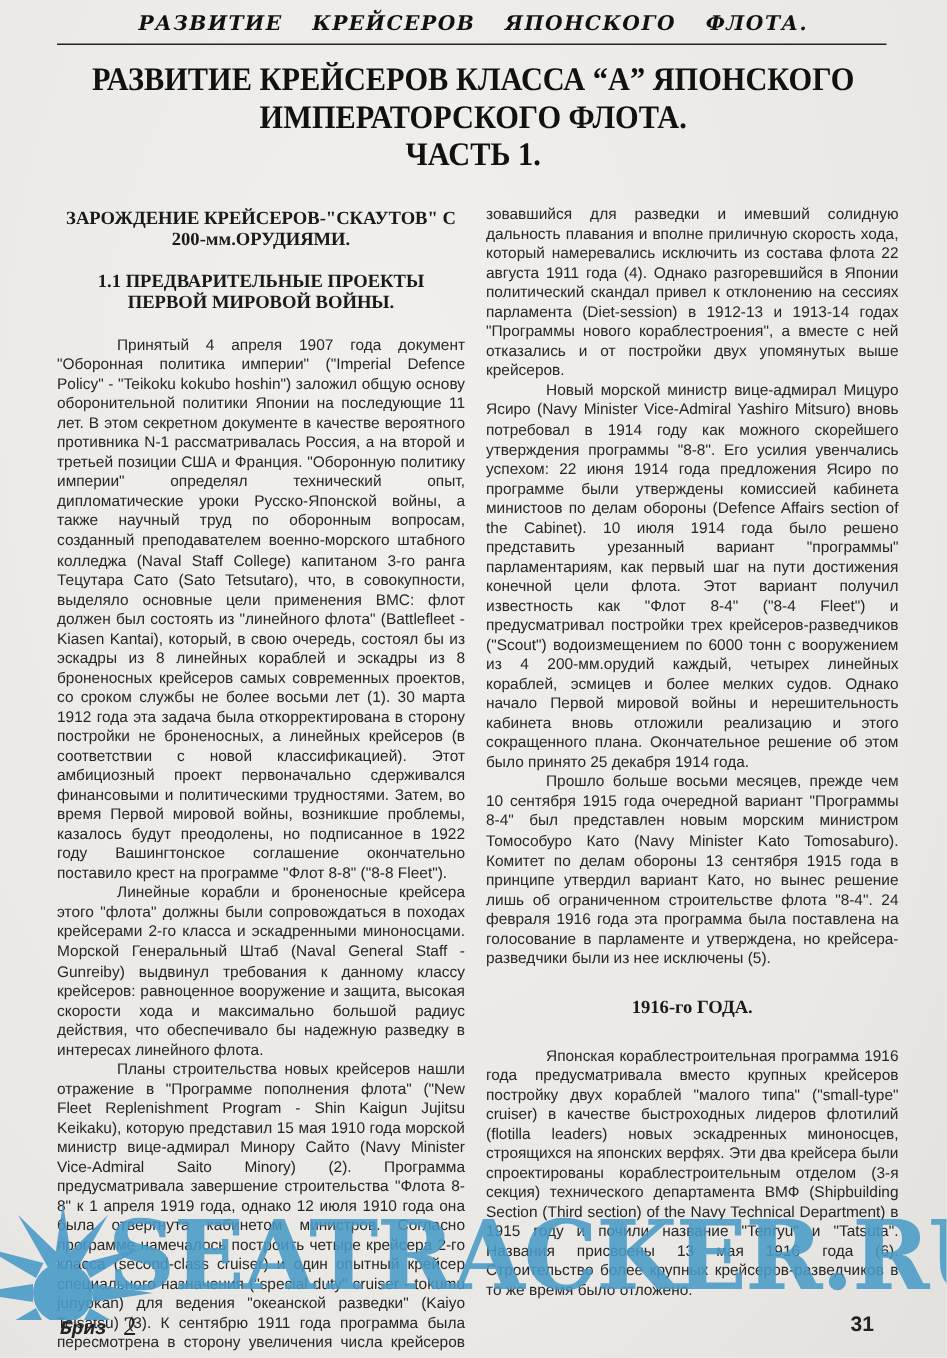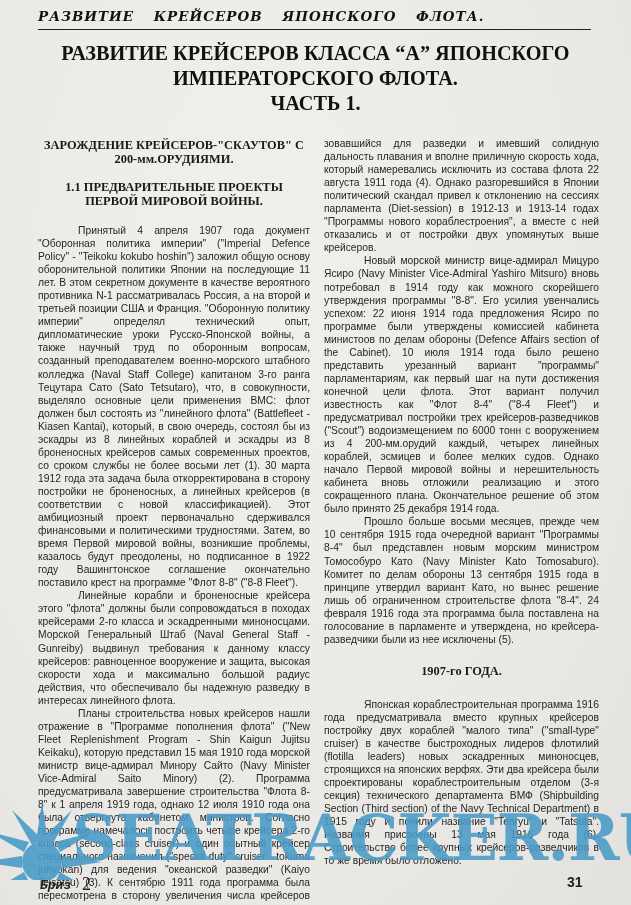--- a/index.html
+++ b/index.html
@@ -8,20 +8,21 @@
     background: #ecebe8;
     font-family: "Liberation Sans", sans-serif;
     color: #1e1e1e;
   }
   .page {
     position: absolute; left: 0; top: 0; width: 631px; height: 905px;
     background: radial-gradient(ellipse at 40% 30%, #f1f0ed 0%, #e9e8e4 70%, #e2e1dd 100%);
   }
   .running-head {
     position: absolute; left: 38px; top: 8px; width: 555px;
+    text-align: center;
     font-family: "DejaVu Serif", serif; font-style: italic; font-weight: bold;
     font-size: 13.5px; letter-spacing: 1px; word-spacing: 14px;
     color: #111;
   }
   .head-rule {
     position: absolute; left: 38px; top: 29px; width: 553px; height: 0;
     border-top: 1.5px solid #222;
   }
   .title-block {
     position: absolute; left: 20px; top: 40px; width: 591px;
@@ -94,21 +95,21 @@
     <p>Принятый 4 апреля 1907 года документ "Оборонная политика империи" ("Imperial Defence Policy" - "Teikoku kokubo hoshin") заложил общую основу оборонительной политики Японии на последующие 11 лет. В этом секретном документе в качестве вероятного противника N-1 рассматривалась Россия, а на второй и третьей позиции США и Франция. "Оборонную политику империи" определял технический опыт, дипломатические уроки Русско-Японской войны, а также научный труд по оборонным вопросам, созданный преподавателем военно-морского штабного колледжа (Naval Staff College) капитаном 3-го ранга Тецутара Сато (Sato Tetsutaro), что, в совокупности, выделяло основные цели применения ВМС: флот должен был состоять из "линейного флота" (Battlefleet - Kiasen Kantai), который, в свою очередь, состоял бы из эскадры из 8 линейных кораблей и эскадры из 8 броненосных крейсеров самых современных проектов, со сроком службы не более восьми лет (1). 30 марта 1912 года эта задача была откорректирована в сторону постройки не броненосных, а линейных крейсеров (в соответствии с новой классификацией). Этот амбициозный проект первоначально сдерживался финансовыми и политическими трудностями. Затем, во время Первой мировой войны, возникшие проблемы, казалось будут преодолены, но подписанное в 1922 году Вашингтонское соглашение окончательно поставило крест на программе "Флот 8-8" ("8-8 Fleet").</p>
     <p>Линейные корабли и броненосные крейсера этого "флота" должны были сопровождаться в походах крейсерами 2-го класса и эскадренными миноносцами. Морской Генеральный Штаб (Naval General Staff - Gunreiby) выдвинул требования к данному классу крейсеров: равноценное вооружение и защита, высокая скорости хода и максимально большой радиус действия, что обеспечивало бы надежную разведку в интересах линейного флота.</p>
     <p>Планы строительства новых крейсеров нашли отражение в "Программе пополнения флота" ("New Fleet Replenishment Program - Shin Kaigun Jujitsu Keikaku), которую представил 15 мая 1910 года морской министр вице-адмирал Минору Сайто (Navy Minister Vice-Admiral Saito Minory) (2). Программа предусматривала завершение строительства "Флота 8-8" к 1 апреля 1919 года, однако 12 июля 1910 года она была отвергнута кабинетом министров. Согласно программе намечалось построить четыре крейсера 2-го класса (second-class cruiser) и один опытный крейсер специального назначения ("special duty" cruiser - tokumu junyokan) для ведения "океанской разведки" (Kaiyo Teisatsu) (3). К сентябрю 1911 года программа была пересмотрена в сторону увеличения числа крейсеров специального назначения до двух единиц, один из которых после вступления в строй должен был заменить вспомогательный крейсер "Anegava", исполь-</p>
   </div>
 
   <div class="col col-right">
     <p class="cont">зовавшийся для разведки и имевший солидную дальность плавания и вполне приличную скорость хода, который намеревались исключить из состава флота 22 августа 1911 года (4). Однако разгоревшийся в Японии политический скандал привел к отклонению на сессиях парламента (Diet-session) в 1912-13 и 1913-14 годах "Программы нового кораблестроения", а вместе с ней отказались и от постройки двух упомянутых выше крейсеров.</p>
     <p>Новый морской министр вице-адмирал Мицуро Ясиро (Navy Minister Vice-Admiral Yashiro Mitsuro) вновь потребовал в 1914 году как можного скорейшего утверждения программы "8-8". Его усилия увенчались успехом: 22 июня 1914 года предложения Ясиро по программе были утверждены комиссией кабинета министоов по делам обороны (Defence Affairs section of the Cabinet). 10 июля 1914 года было решено представить урезанный вариант "программы" парламентариям, как первый шаг на пути достижения конечной цели флота. Этот вариант получил известность как "Флот 8-4" ("8-4 Fleet") и предусматривал постройки трех крейсеров-разведчиков ("Scout") водоизмещением по 6000 тонн с вооружением из 4 200-мм.орудий каждый, четырех линейных кораблей, эсмицев и более мелких судов. Однако начало Первой мировой войны и нерешительность кабинета вновь отложили реализацию и этого сокращенного плана. Окончательное решение об этом было принято 25 декабря 1914 года.</p>
     <p>Прошло больше восьми месяцев, прежде чем 10 сентября 1915 года очередной вариант "Программы 8-4" был представлен новым морским министром Томособуро Като (Navy Minister Kato Tomosaburo). Комитет по делам обороны 13 сентября 1915 года в принципе утвердил вариант Като, но вынес решение лишь об ограниченном строительстве флота "8-4". 24 февраля 1916 года эта программа была поставлена на голосование в парламенте и утверждена, но крейсера-разведчики были из нее исключены (5).</p>
     <div class="section-head sh-sub2">
-      <div>1907-го ГОДА.</div>
+      <div>1916-го ГОДА.</div>
     </div>
     <p>Японская кораблестроительная программа 1916 года предусматривала вместо крупных крейсеров постройку двух кораблей "малого типа" ("small-type" cruiser) в качестве быстроходных лидеров флотилий (flotilla leaders) новых эскадренных миноносцев, строящихся на японских верфях. Эти два крейсера были спроектированы кораблестроительным отделом (3-я секция) технического департамента ВМФ (Shipbuilding Section (Third section) of the Navy Technical Department) в 1915 году и почили название "Tenryu" и "Tatsuta". Названия присвоены 13 мая 1916 года (6). Строительство более крупных крейсеров-разведчиков в то же время было отложено.</p>
 
   </div>
 
   <svg class="watermark" viewBox="0 0 631 80" width="631" height="80">
     <g transform="translate(42,62)" fill="#4a9bc8" opacity="0.9">
       <circle r="20"></circle>
       <polygon points="0,-60 6,-20 -6,-20"></polygon>
       <polygon points="30,-52 10,-17 -1,-22"></polygon>

